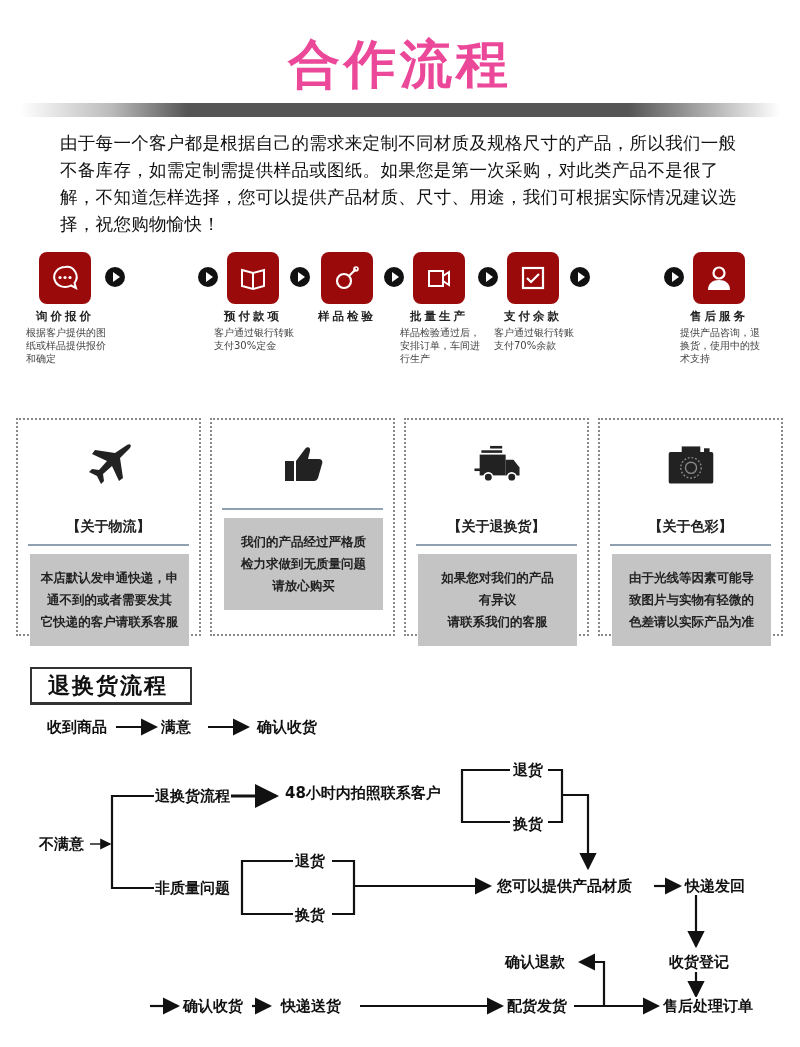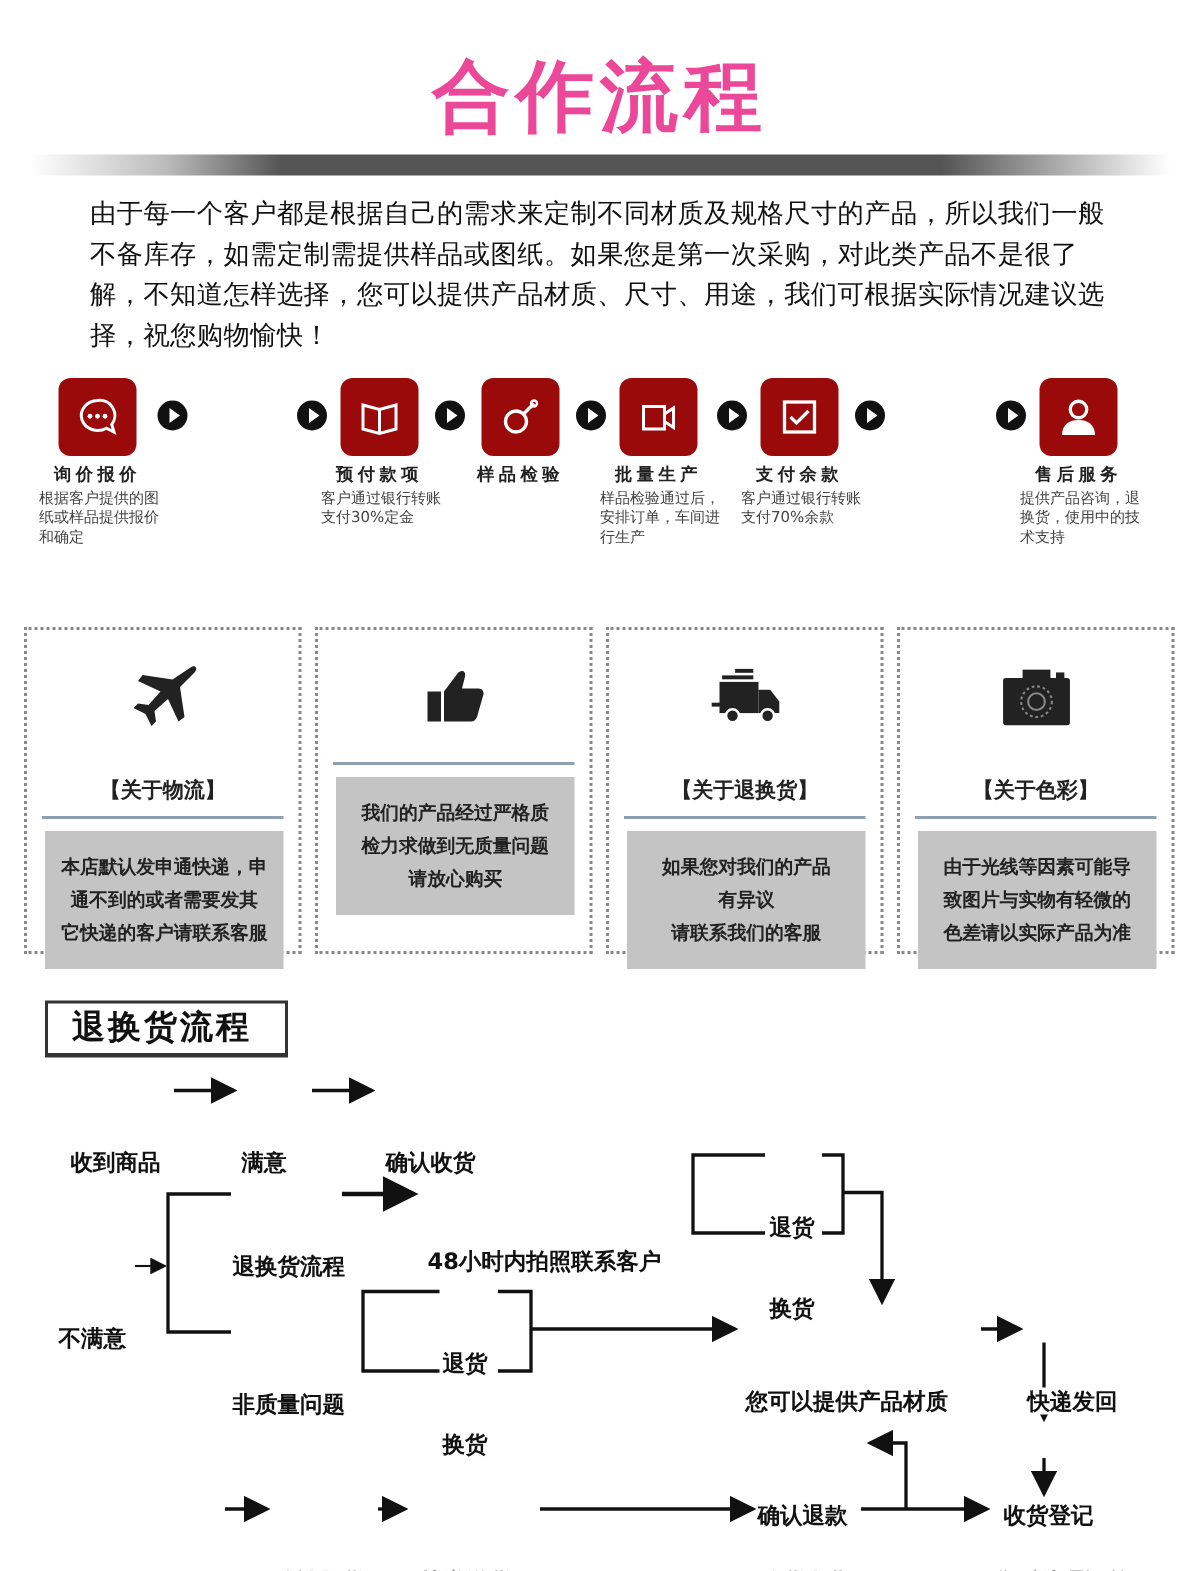--- a/index.html
+++ b/index.html
@@ -23,21 +23,21 @@
   .cards { position: absolute; top: 418px; left: 16px; width: 778px; height: 220px; }
   .card { position: absolute; top: 0; width: 185px; height: 218px; border: 2px dotted #888; background: #fff; }
   .card .cic { height: 70px; display: flex; align-items: center; justify-content: center; margin-top: 10px; }
   .card .cic svg { width: 52px; height: 52px; }
   .card .ct { text-align: center; font-size: 14px; font-weight: bold; color: #222; margin-top: 18px; }
   .card .cline { height: 2px; background: #8fa0b0; margin: 8px 10px 0 10px; }
   .card .cbody { background: #c4c4c4; margin: 8px 10px 0 12px; height: 92px; display: flex; align-items: center; justify-content: center; text-align: center; font-size: 12.5px; font-weight: bold; line-height: 22px; color: #222; padding: 0 0; }
 
   .sec-title { position: absolute; top: 667px; left: 30px; width: 162px; height: 38px; border: 2px solid #333; border-bottom-width: 3px; font-size: 22px; font-weight: bold; padding-left: 16px; line-height: 34px; letter-spacing: 2px; }
 
-  .node { position: absolute; font-size: 15px; font-weight: bold; white-space: nowrap; line-height: 18px; color: #111; background: #fff; padding: 0 1px; margin-top: 48px; }
+  .node { position: absolute; font-size: 15px; font-weight: bold; white-space: nowrap; line-height: 18px; color: #111; background: #fff; padding: 0 1px; }
   .flow-svg { position: absolute; top: 0; left: 0; }
 </style>
 </head>
 <body>
 
 <div class="title">合作流程</div>
 <div class="title-bar"></div>
 
 <div class="intro">由于每一个客户都是根据自己的需求来定制不同材质及规格尺寸的产品，所以我们一般不备库存，如需定制需提供样品或图纸。如果您是第一次采购，对此类产品不是很了解，不知道怎样选择，您可以提供产品材质、尺寸、用途，我们可根据实际情况建议选择，祝您购物愉快！</div>
 

